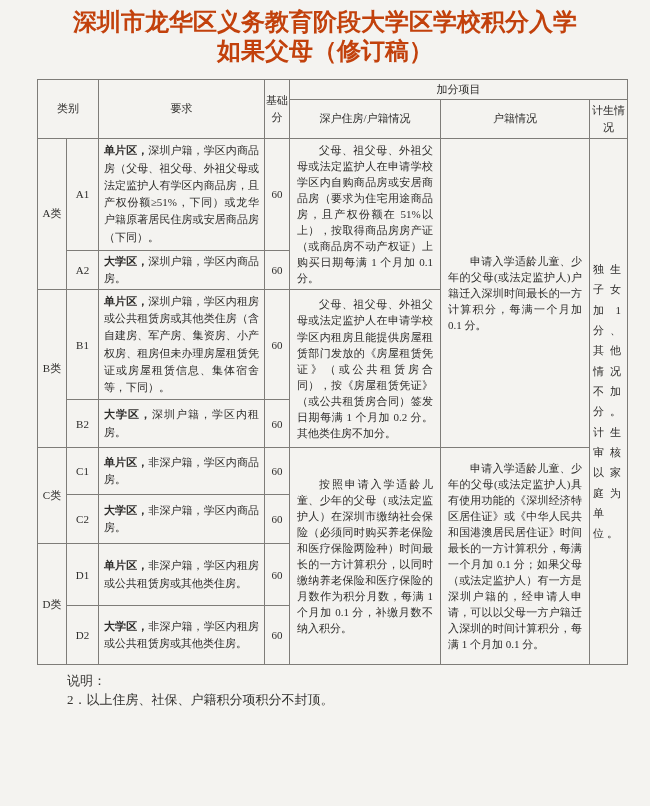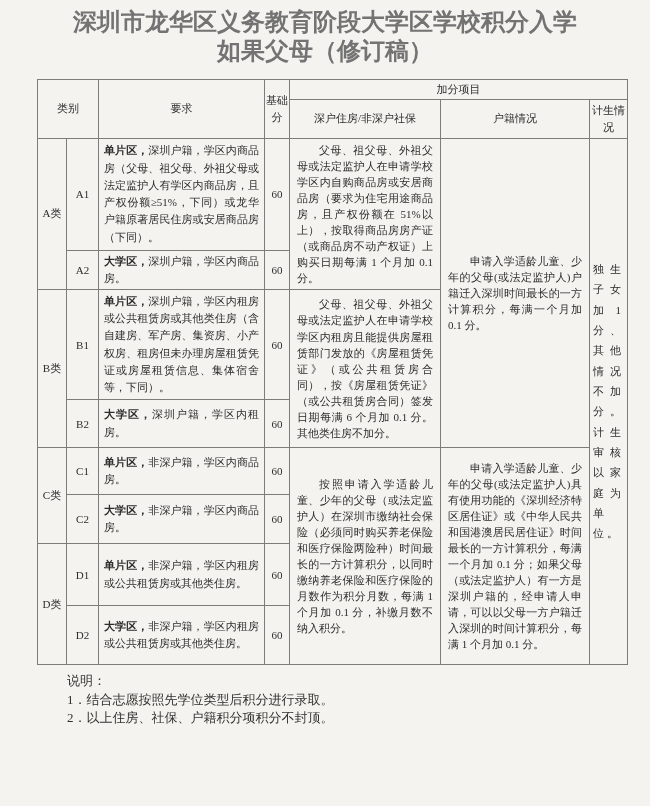--- a/index.html
+++ b/index.html
@@ -8,21 +8,21 @@
     background:#f4f3f0;
     color:#2e2d2b;
     font-family:"Liberation Serif","DejaVu Serif",serif;
     overflow:hidden;
   }
   .page{position:relative;width:650px;height:806px;}
   .title{
     margin:8px 14px 12px;
     text-align:center;
     font-size:24px;line-height:1.22;
-    font-weight:700;color:#737373;
+    font-weight:700;color:#c2410c;
   }
   table{
     border-collapse:collapse;
     margin-left:37px;
     width:590px;
     table-layout:fixed;
   }
   td{
     border:1px solid #7e7c78;
     padding:2px 4px;
@@ -78,21 +78,21 @@
     </colgroup>
 
     <tbody>
         <tr style="height:20px">
       <td colspan="2" rowspan="2" class="hdr">类别</td>
       <td rowspan="2" class="hdr">要求</td>
       <td rowspan="2" class="hdr vhead">基础分</td>
       <td colspan="3" class="hdr">加分项目</td>
     </tr>
     <tr style="height:36px">
-      <td class="hdr">深户住房/非深户社保</td>
+      <td class="hdr">深户住房/户籍情况</td>
       <td class="hdr">户籍情况</td>
       <td class="hdr vhead">计生情况</td>
     </tr>
 
     <tr style="height:112px">
       <td rowspan="2" class="cen">A类</td>
       <td class="cen">A1</td>
       <td class="req"><span class="b">单片区，</span><span>深圳户籍，学区内商品房（父母、祖父母、外祖父母或法定监护人有学区内商品房，且产权份额≥51%，下同）或龙华户籍原著居民住房或安居商品房（下同）。</span></td>
       <td class="cen">60</td>
       <td rowspan="2" class="bonus">父母、祖父母、外祖父母或法定监护人在申请学校学区内自购商品房或安居商品房（要求为住宅用途商品房，且产权份额在 51%以上），按取得商品房房产证（或商品房不动产权证）上购买日期每满 1 个月加 0.1 分。</td>
@@ -103,21 +103,21 @@
       <td class="cen">A2</td>
       <td class="req"><span class="b">大学区，</span><span>深圳户籍，学区内商品房。</span></td>
       <td class="cen">60</td>
     </tr>
 
     <tr style="height:110px">
       <td rowspan="2" class="cen">B类</td>
       <td class="cen">B1</td>
       <td class="req"><span class="b">单片区，</span><span>深圳户籍，学区内租房或公共租赁房或其他类住房（含自建房、军产房、集资房、小产权房、租房但未办理房屋租赁凭证或房屋租赁信息、集体宿舍等，下同）。</span></td>
       <td class="cen">60</td>
-      <td rowspan="2" class="bonus">父母、祖父母、外祖父母或法定监护人在申请学校学区内租房且能提供房屋租赁部门发放的《房屋租赁凭证》（或公共租赁房合同），按《房屋租赁凭证》（或公共租赁房合同）签发日期每满 6 个月加 0.1 分。其他类住房不加分。</td>
+      <td rowspan="2" class="bonus">父母、祖父母、外祖父母或法定监护人在申请学校学区内租房且能提供房屋租赁部门发放的《房屋租赁凭证》（或公共租赁房合同），按《房屋租赁凭证》（或公共租赁房合同）签发日期每满 1 个月加 0.2 分。其他类住房不加分。</td>
     </tr>
     <tr style="height:48px">
       <td class="cen">B2</td>
       <td class="req"><span class="b">大学区，</span><span>深圳户籍，学区内租房。</span></td>
       <td class="cen">60</td>
     </tr>
 
     <tr style="height:47px">
       <td rowspan="2" class="cen">C类</td>
       <td class="cen">C1</td>
@@ -141,18 +141,17 @@
     <tr style="height:59px">
       <td class="cen">D2</td>
       <td class="req"><span class="b">大学区，</span><span>非深户籍，学区内租房或公共租赁房或其他类住房。</span></td>
       <td class="cen">60</td>
     </tr>
   </tbody>
     </table>
 
   <div class="notes">
     <p>说明：</p>
-    <p>1．结合志愿按照先学位类型后积分进行录取。</p>
     <p>2．以上住房、社保、户籍积分项积分不封顶。</p>
 
   </div>
 
 </div>
 
 </body></html>

